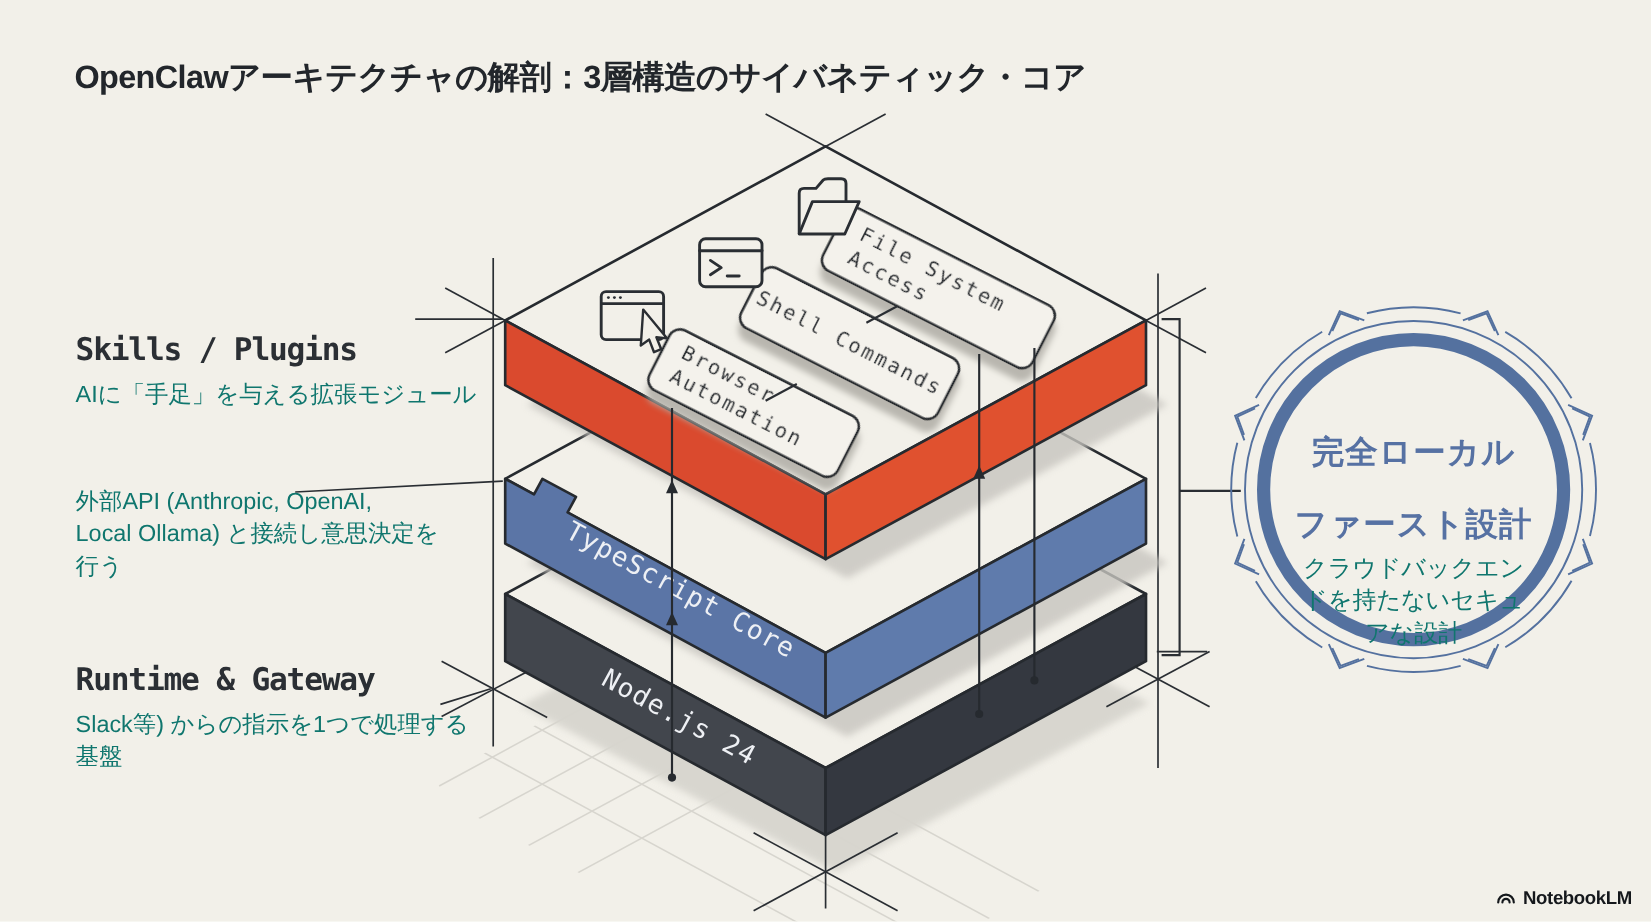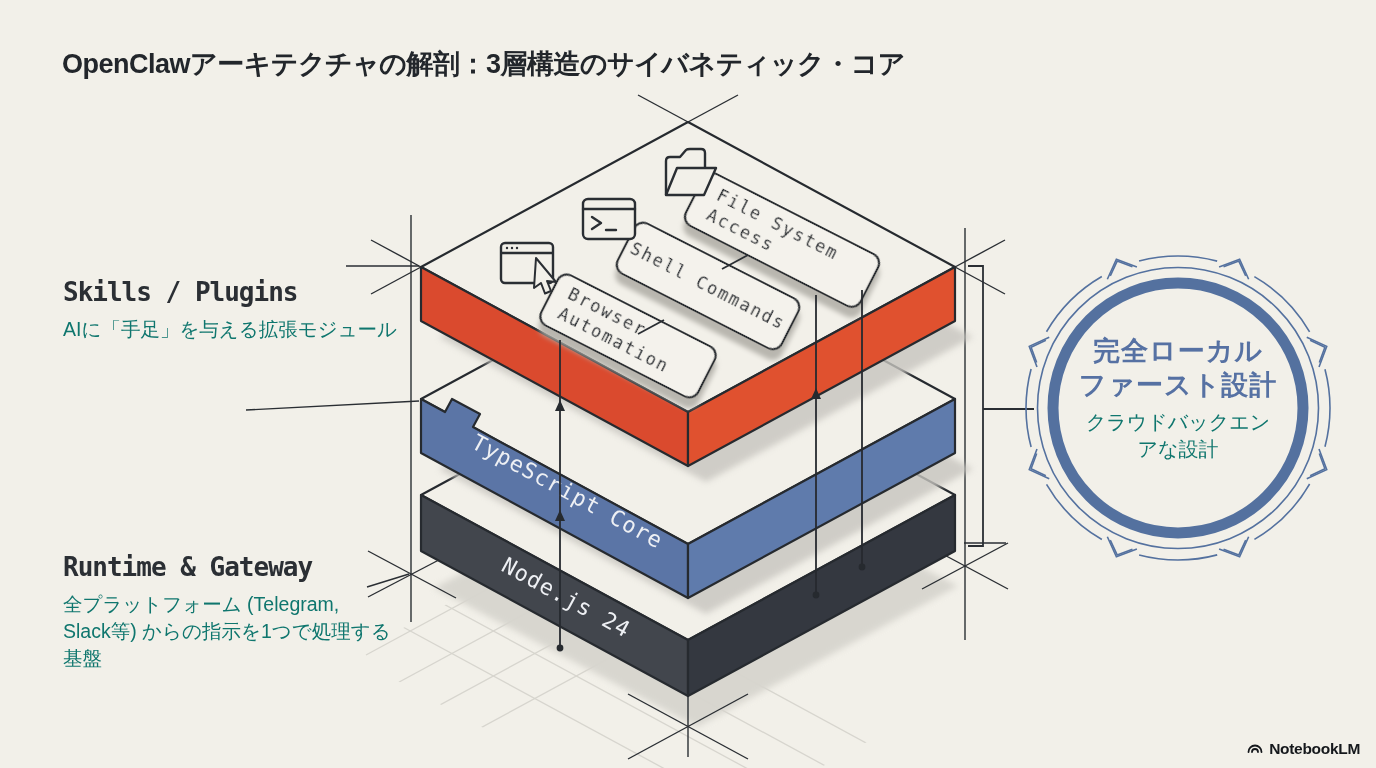--- a/index.html
+++ b/index.html
@@ -21,21 +21,21 @@
     font-size:26px;font-weight:600;color:#2b2f34;letter-spacing:-1px;white-space:nowrap;
   }
   .label-group .desc{margin-top:9px;}
   .label-group .desc div{
     font-size:19.5px;line-height:27px;color:#0f766e;white-space:nowrap;
   }
   .badge-text{
     position:absolute;left:1058px;top:334px;width:240px;text-align:center;
   }
   .badge-text .hline{
-    font-size:27px;line-height:34px;font-weight:700;color:#5671a3;letter-spacing:1px;white-space:nowrap;
+    font-size:27px;line-height:34px;font-weight:700;color:#5671a3;letter-spacing:1px;white-space:nowrap;margin-top:26px;
   }
   .badge-text .bline{
     font-size:20px;line-height:27px;color:#0f766e;white-space:nowrap;
   }
   .badge-text .body{margin-top:7px;}
   .brand{
     position:absolute;right:16px;bottom:10px;display:flex;align-items:center;gap:5px;
   }
   .brand span{font-size:15.5px;font-weight:600;color:#15181c;letter-spacing:-0.3px;text-align:center;}
 </style>
@@ -213,35 +213,40 @@
 
   <div class="page-title">OpenClawアーキテクチャの解剖：3層構造のサイバネティック・コア</div>
 
   <div class="label-group" style="top:253px;margin-top:24px;">
     <h2>Skills / Plugins</h2>
     <div class="desc">
       <div>AIに「手足」を与える拡張モジュール</div>
     </div>
   </div>
   <div class="label-group" style="top:396px;">
+    <div class="desc">
+      <div>外部API (Anthropic, OpenAI,</div>
+      <div>Local Ollama) と接続し意思決定を</div>
+      <div>行う</div>
+    </div>
   </div>
   <div class="label-group" style="top:552px;">
     <h2>Runtime &amp; Gateway</h2>
     <div class="desc">
-      <div>全プラットフォーム (Telegram,</div>
       <div>Slack等) からの指示を1つで処理する</div>
       <div>基盤</div>
     </div>
   </div>
 
   <div class="badge-text">
     <div class="hline">完全ローカル</div>
     <div class="hline">ファースト設計</div>
     <div class="body">
       <div class="bline">クラウドバックエン</div>
+      <div class="bline">ドを持たないセキュ</div>
       <div class="bline">アな設計</div>
     </div>
   </div>
 
   <div class="brand">
     <svg width="18" height="18" viewBox="0 0 18 18">
       <g fill="none" stroke="#15181c" stroke-width="1.8" stroke-linecap="round">
         <path d="M2.5,12 A6.5,6.5 0 0 1 15.5,12"></path>
         <path d="M6,12 A3,3 0 0 1 12,12"></path>
       </g>

